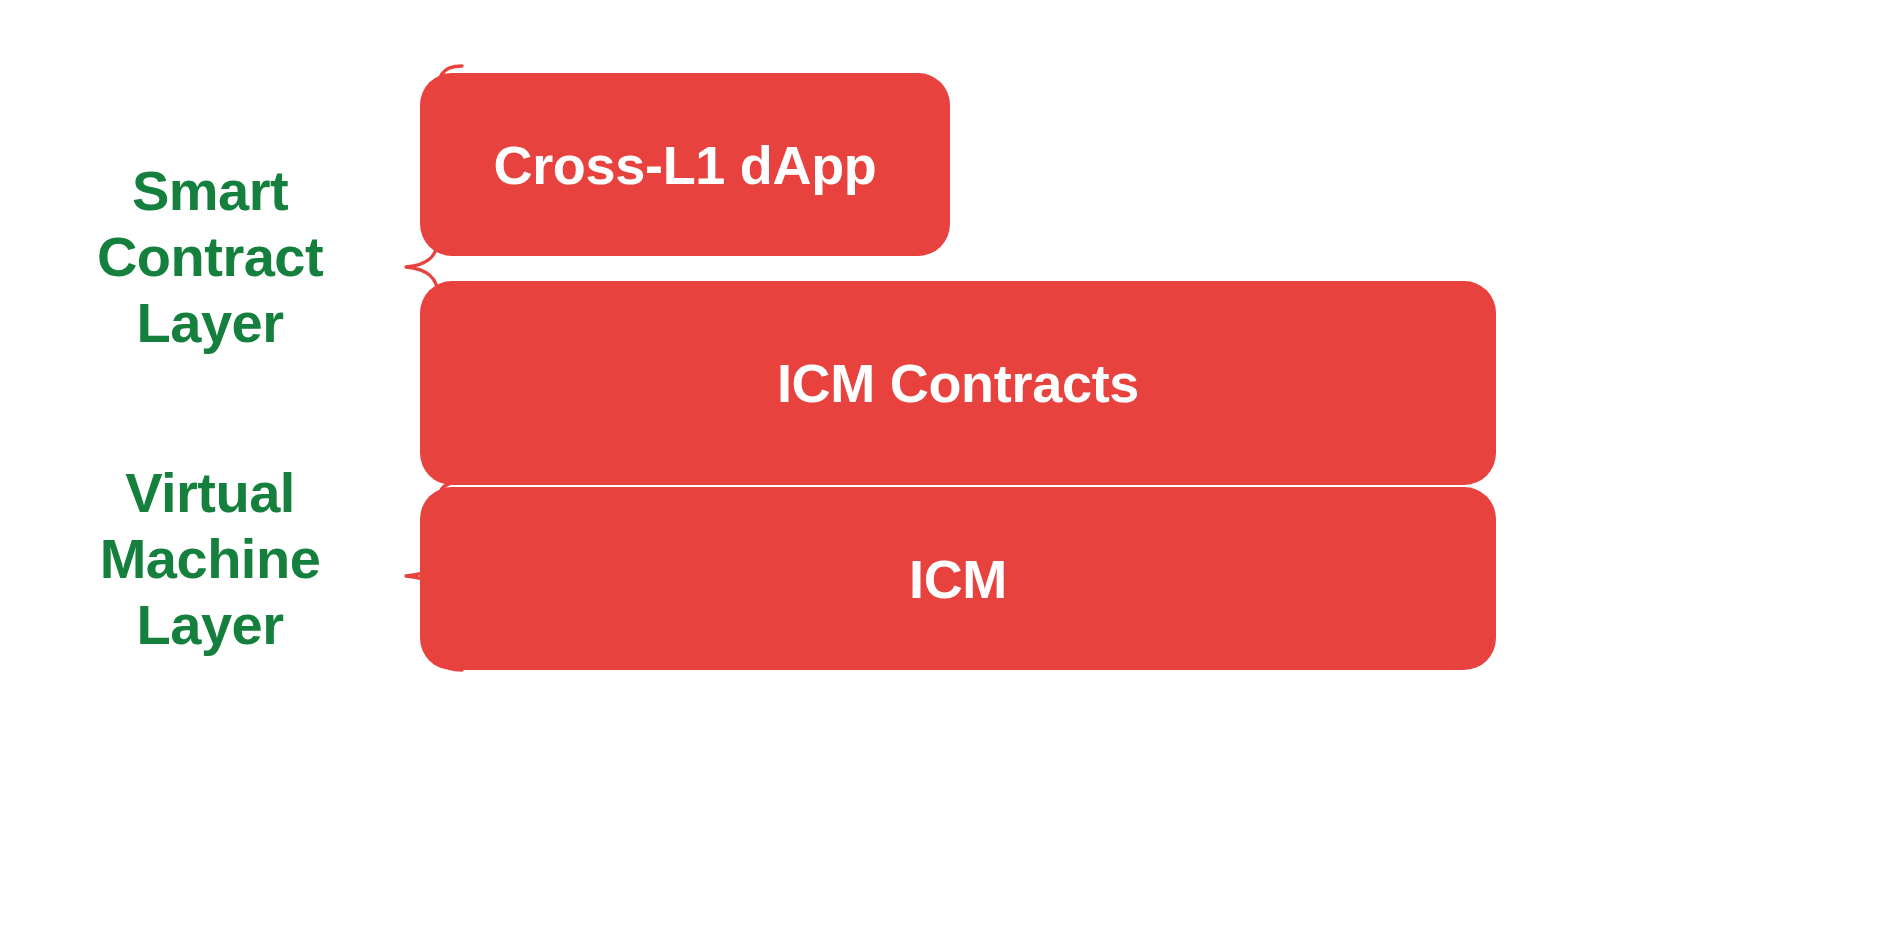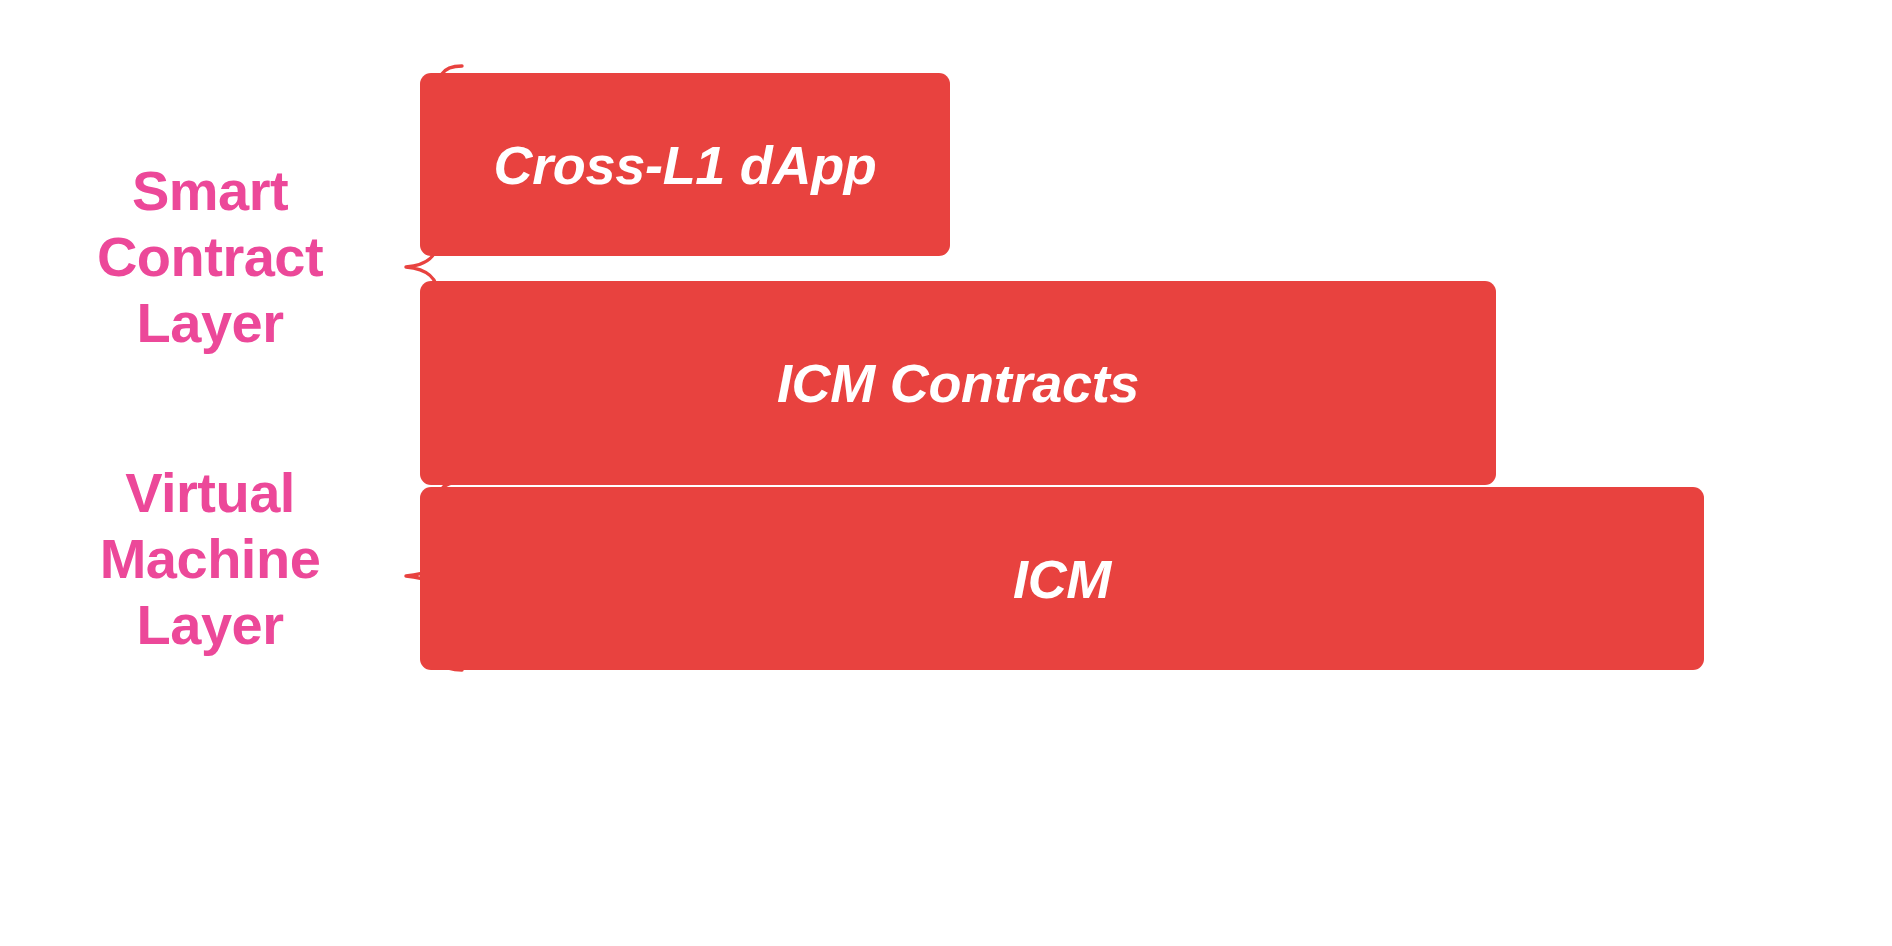--- a/index.html
+++ b/index.html
@@ -19,21 +19,21 @@
     overflow: hidden;
   }
 
   
   .layer-label {
     position: absolute;
     left: 60px;
     width: 300px;
     text-align: center;
     font-weight: 700;
-    color: #ec4899;
+    color: #15803d;
     font-size: 56px;
     line-height: 1.18;
     letter-spacing: -0.5px;
     white-space: pre-line;
   }
   #label-smart-contract {
     top: 158px;
   }
   #label-virtual-machine {
     top: 460px;
@@ -60,32 +60,31 @@
     display: block;
     width: 100%;
     height: 100%;
     overflow: visible;
   }
 
   
   .box {
     position: absolute;
     background: #E8423F;
-    border-radius: 11px;
+    border-radius: 32px;
     color: #ffffff;
     display: flex;
     align-items: center;
     justify-content: center;
     font-weight: 700;
     font-size: 54px;
     letter-spacing: -0.3px;
     box-sizing: border-box;
     padding: 0 18px;
     text-align: center;
-    font-style: italic;
   }
 
   #box-cross-l1-dapp {
     left: 420px;
     top: 73px;
     width: 530px;
     height: 183px;
   }
   #box-ictt {
     left: 966px;
@@ -95,21 +94,21 @@
   }
   #box-icm-contracts {
     left: 420px;
     top: 281px;
     width: 1076px;
     height: 204px;
   }
   #box-icm {
     left: 420px;
     top: 487px;
-    width: 1284px;
+    width: 1076px;
     height: 183px;
   }
 </style>
 </head>
 <body>
 
 <div id="diagram-root">
 
   <div class="layer-label" id="label-smart-contract">Smart
 Contract

